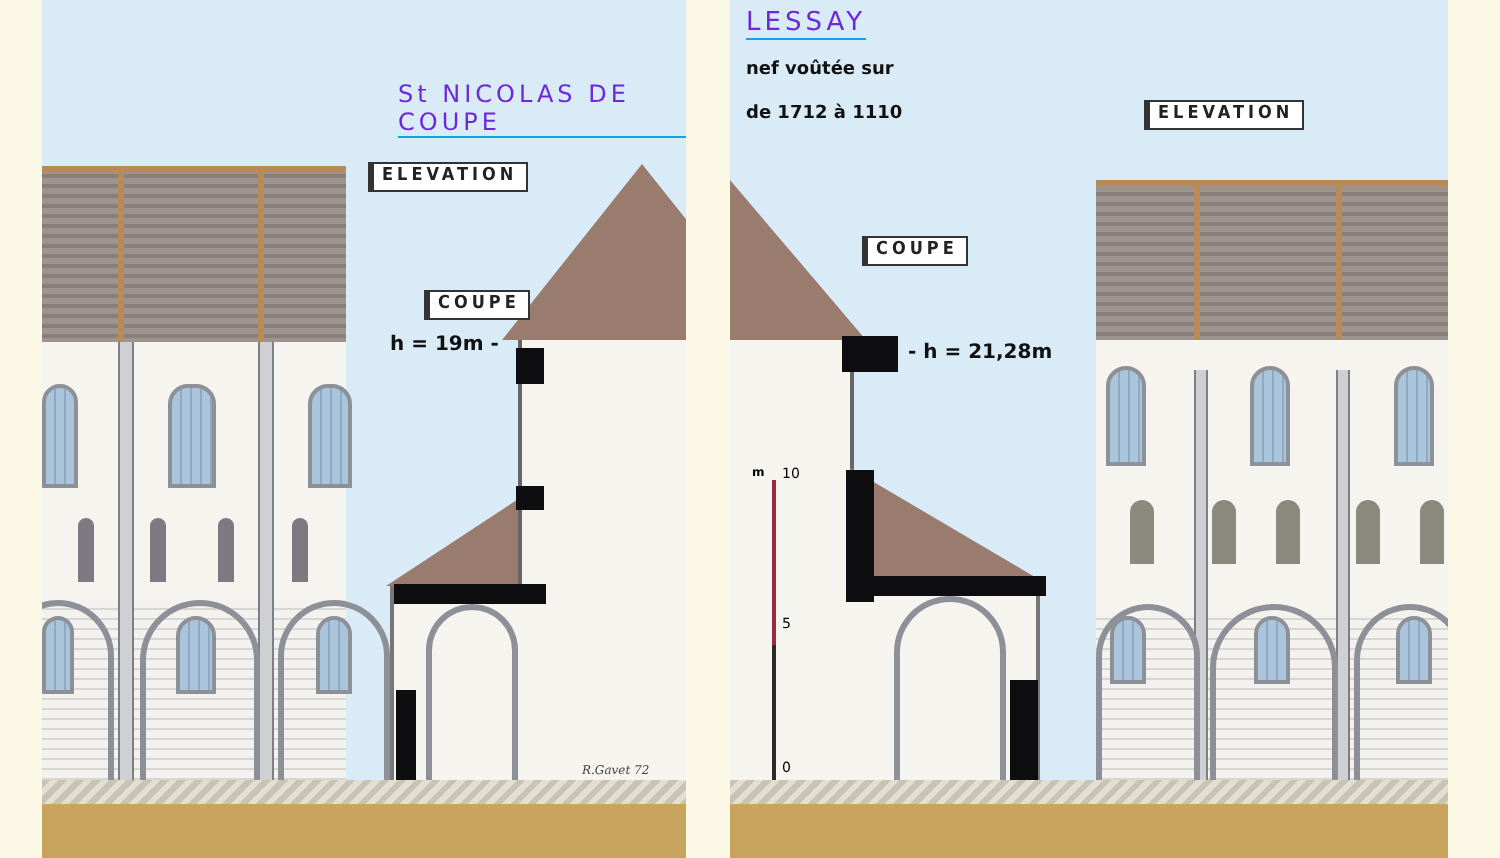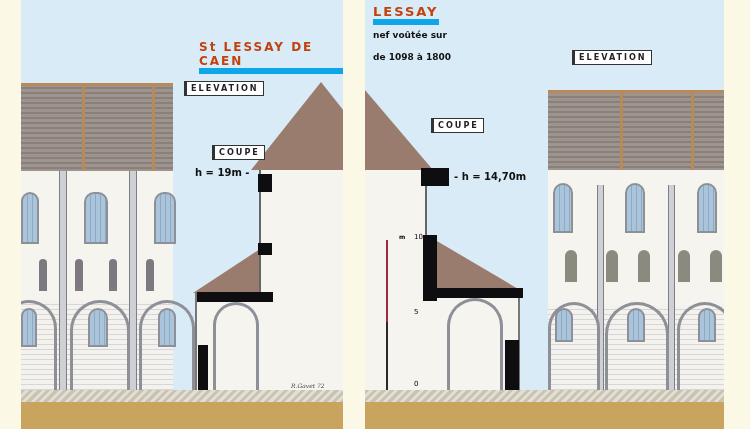--- a/index.html
+++ b/index.html
@@ -1,31 +1,31 @@
 <!DOCTYPE html>
 <html><head>
 <meta charset="utf-8">
 <style>
   html,body{margin:0;padding:0;}
   body{width:750px;height:429px;position:relative;overflow:hidden;background:#fbf8e6;font-family:"DejaVu Sans",sans-serif;}
   .panel{position:absolute;top:0;height:429px;background:#d9ebf7;overflow:hidden;}
   #panel-left{left:21px;width:322px;}
   #panel-right{left:365px;width:359px;}
-  .abs{position:absolute;margin-left:23px;}
+  .abs{position:absolute;}
   .ground{position:absolute;left:0;right:0;top:390px;height:39px;background:#c8a45f;}
   .groundline{position:absolute;left:0;right:0;top:390px;height:12px;background:repeating-linear-gradient(135deg,#c9c3b4 0 3px,#e3ded2 3px 6px);}
   .roof-elev{position:absolute;background:repeating-linear-gradient(0deg,#8b7f7a 0 2px,#9e948f 2px 5px);border-top:3px solid #b88a58;}
   .wall{position:absolute;background:#f6f4ef;}
   .brick{background:repeating-linear-gradient(0deg,#d8d6d2 0 1px,#f3f2ef 1px 5px);}
   .pier{position:absolute;background:#cfd0d3;border-left:1px solid #7c7f86;border-right:1px solid #7c7f86;}
   .win{position:absolute;background:repeating-linear-gradient(90deg,#a9c4db 0 4px,#8ea9c2 4px 5px);border:2px solid #8d9097;border-radius:10px 10px 0 0;}
   .slit{position:absolute;background:#7e7880;border-radius:6px 6px 0 0;}
   .arch{position:absolute;border:3px solid #8d9097;border-bottom:none;border-radius:999px 999px 0 0;}
   .label-box{position:absolute;background:#fff;border:1px solid #333;border-left:3px solid #333;font-family:"DejaVu Sans Condensed","DejaVu Sans",sans-serif;font-weight:bold;font-size:9px;letter-spacing:2px;color:#222;padding:1px 4px;line-height:11px;}
-  .title{position:absolute;font-weight:bold;color:#c2410c;letter-spacing:2px;font-size:12px;border-bottom:6px solid #0ea5e9;line-height:14px;}
+  .title{position:absolute;font-weight:normal;color:#6d28d9;letter-spacing:2px;font-size:12px;border-bottom:1px solid #0ea5e9;line-height:14px;}
   .sub{position:absolute;font-weight:bold;color:#111;}
   .black{position:absolute;background:#0e0d0f;}
   .gable{position:absolute;width:0;height:0;}
   .scale{position:absolute;width:2px;background:linear-gradient(180deg,#a0283e 0 55%,#2a2a2a 55% 100%);}
   .sig{position:absolute;font-family:"DejaVu Serif",serif;font-size:6px;color:#444;font-style:italic;}
 </style>
 </head>
 <body>
 
 <div id="panel-left" class="panel">
@@ -55,21 +55,21 @@
   <div class="gable" style="left:172px;top:247px;border-left:70px solid transparent;border-bottom:46px solid #9a7c6e;"></div>
   <div class="wall" style="left:238px;top:170px;width:84px;height:220px;border-left:2px solid #666;"></div>
   <div class="wall" style="left:174px;top:293px;width:66px;height:97px;border-left:2px solid #777;"></div>
   <div class="arch" style="left:192px;top:302px;width:40px;height:88px;"></div>
   <div class="black" style="left:237px;top:174px;width:14px;height:18px;"></div>
   <div class="black" style="left:237px;top:243px;width:14px;height:12px;"></div>
   <div class="black" style="left:176px;top:292px;width:76px;height:10px;"></div>
   <div class="black" style="left:177px;top:345px;width:10px;height:45px;"></div>
   <div class="sig" style="left:270px;top:382px;">R.Gavet 72</div>
 
-  <div class="title" style="left:178px;top:40px;">St LESSAY DE CAEN</div>
+  <div class="title" style="left:178px;top:40px;">St NICOLAS DE COUPE</div>
   <div class="label-box" style="left:163px;top:81px;">ELEVATION</div>
   <div class="label-box" style="left:191px;top:145px;">COUPE</div>
   <div class="sub" style="left:174px;top:167px;font-size:10px;">h = 19m -</div>
 
   <div class="ground"></div>
   <div class="groundline"></div>
 </div>
 
 <div id="panel-right" class="panel">
 
@@ -105,20 +105,20 @@
   <div class="slit" style="left:345px;top:250px;width:12px;height:32px;background:#8a8a7e;"></div>
   <div class="arch" style="left:183px;top:302px;width:46px;height:88px;"></div>
   <div class="arch" style="left:240px;top:302px;width:58px;height:88px;"></div>
   <div class="arch" style="left:312px;top:302px;width:50px;height:88px;"></div>
   <div class="win" style="left:190px;top:308px;width:14px;height:30px;"></div>
   <div class="win" style="left:262px;top:308px;width:14px;height:30px;"></div>
   <div class="win" style="left:333px;top:308px;width:14px;height:30px;"></div>
 
   <div class="title" style="left:8px;top:5px;font-size:13px;">LESSAY</div>
   <div class="sub" style="left:8px;top:30px;font-size:9px;">nef voûtée sur</div>
-  <div class="sub" style="left:8px;top:52px;font-size:9px;">de 1098 à 1800</div>
+  <div class="sub" style="left:8px;top:52px;font-size:9px;">de 1712 à 1110</div>
   <div class="label-box" style="left:207px;top:50px;">ELEVATION</div>
   <div class="label-box" style="left:66px;top:118px;">COUPE</div>
-  <div class="sub" style="left:89px;top:171px;font-size:10px;">- h = 14,70m</div>
+  <div class="sub" style="left:89px;top:171px;font-size:10px;">- h = 21,28m</div>
 
   <div class="ground"></div>
   <div class="groundline"></div>
 </div>
 
 </body></html>

